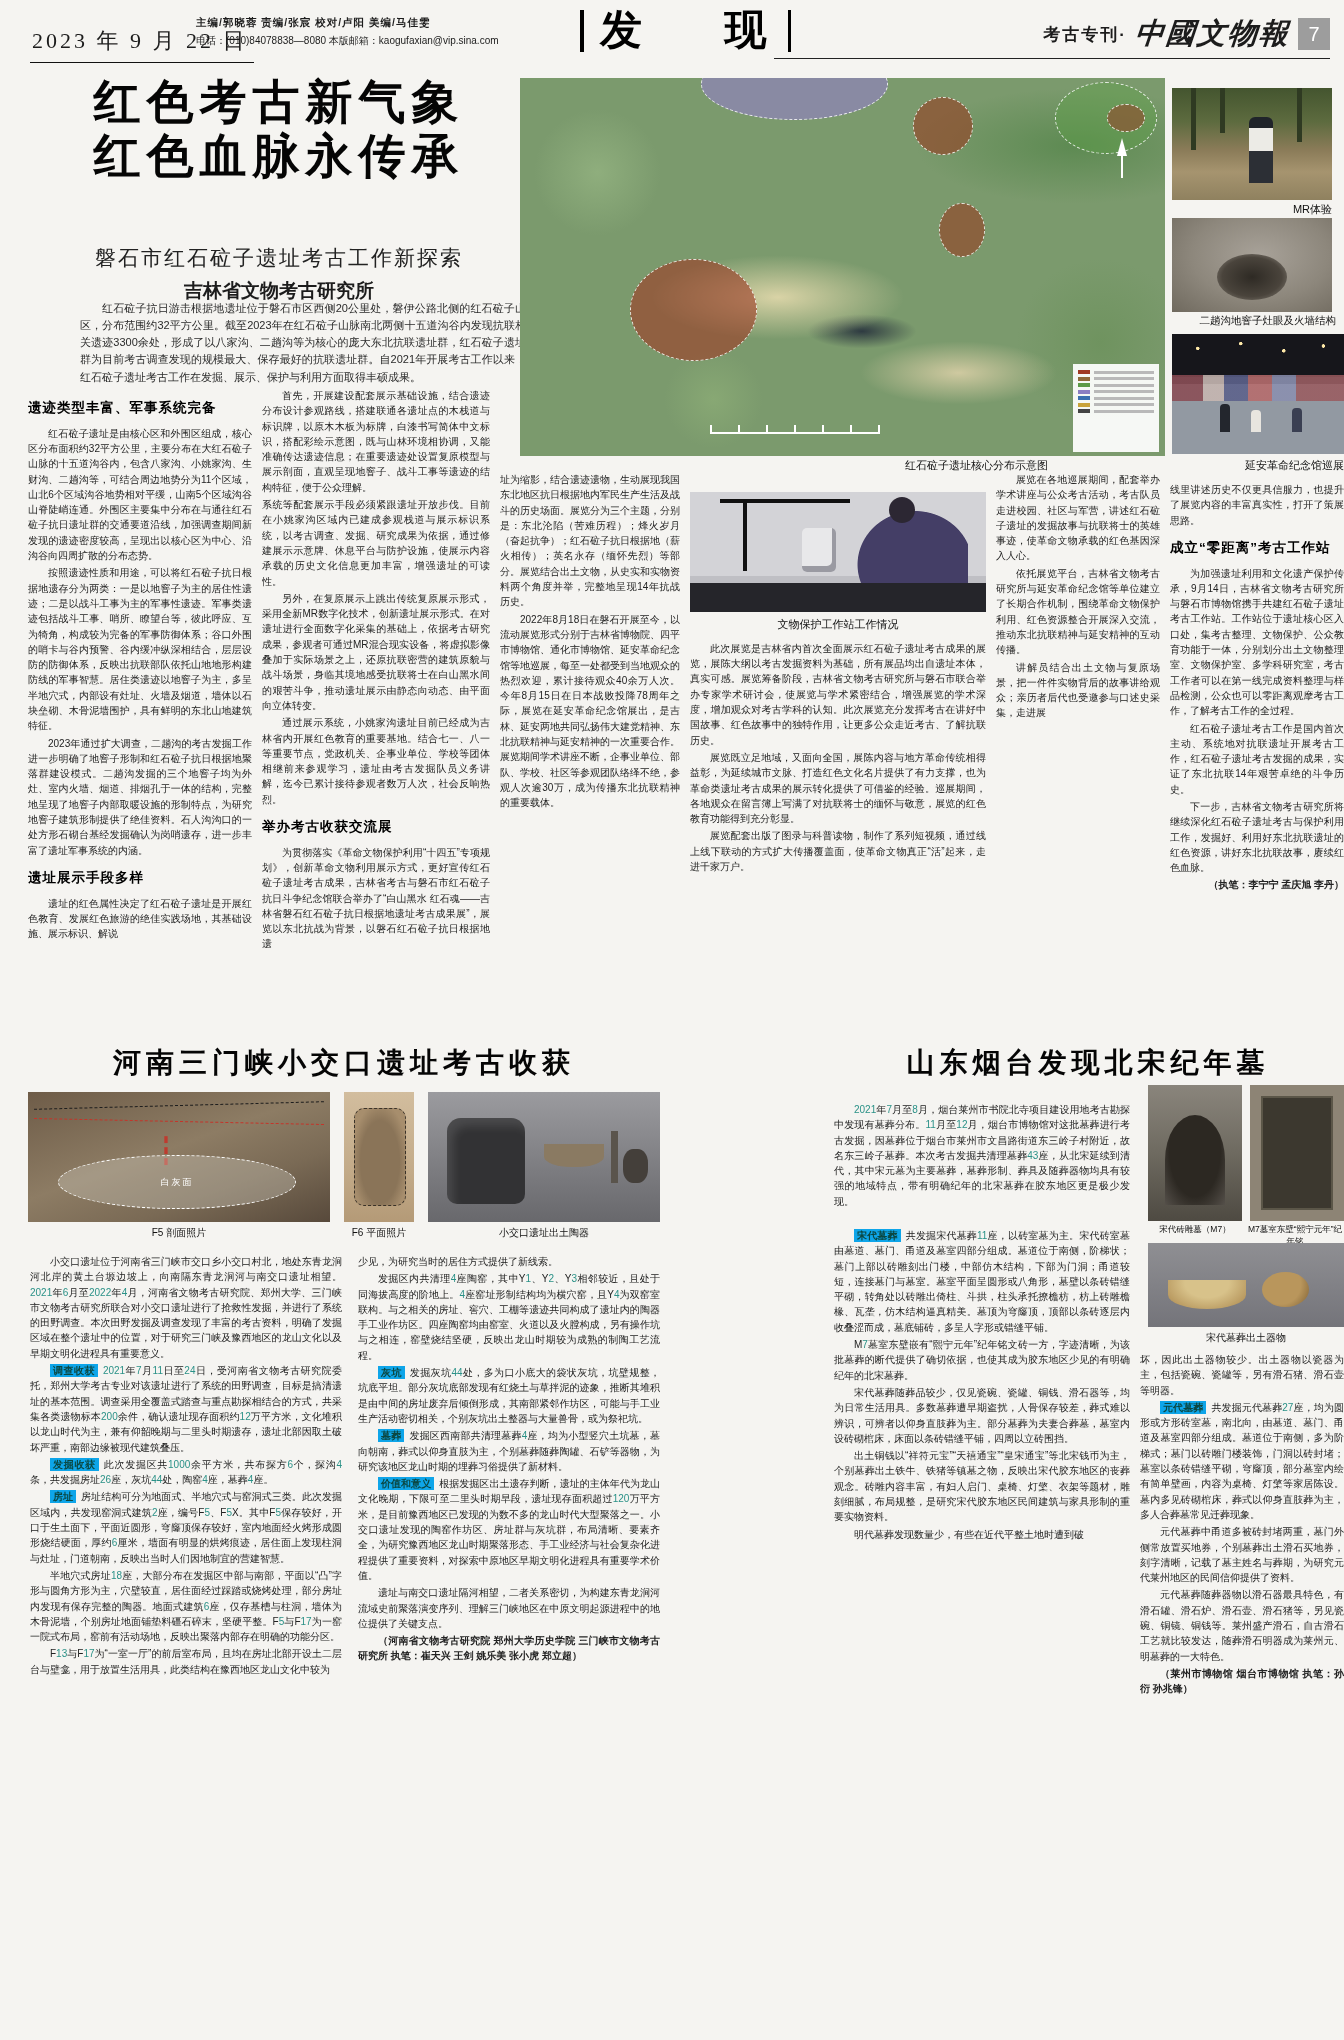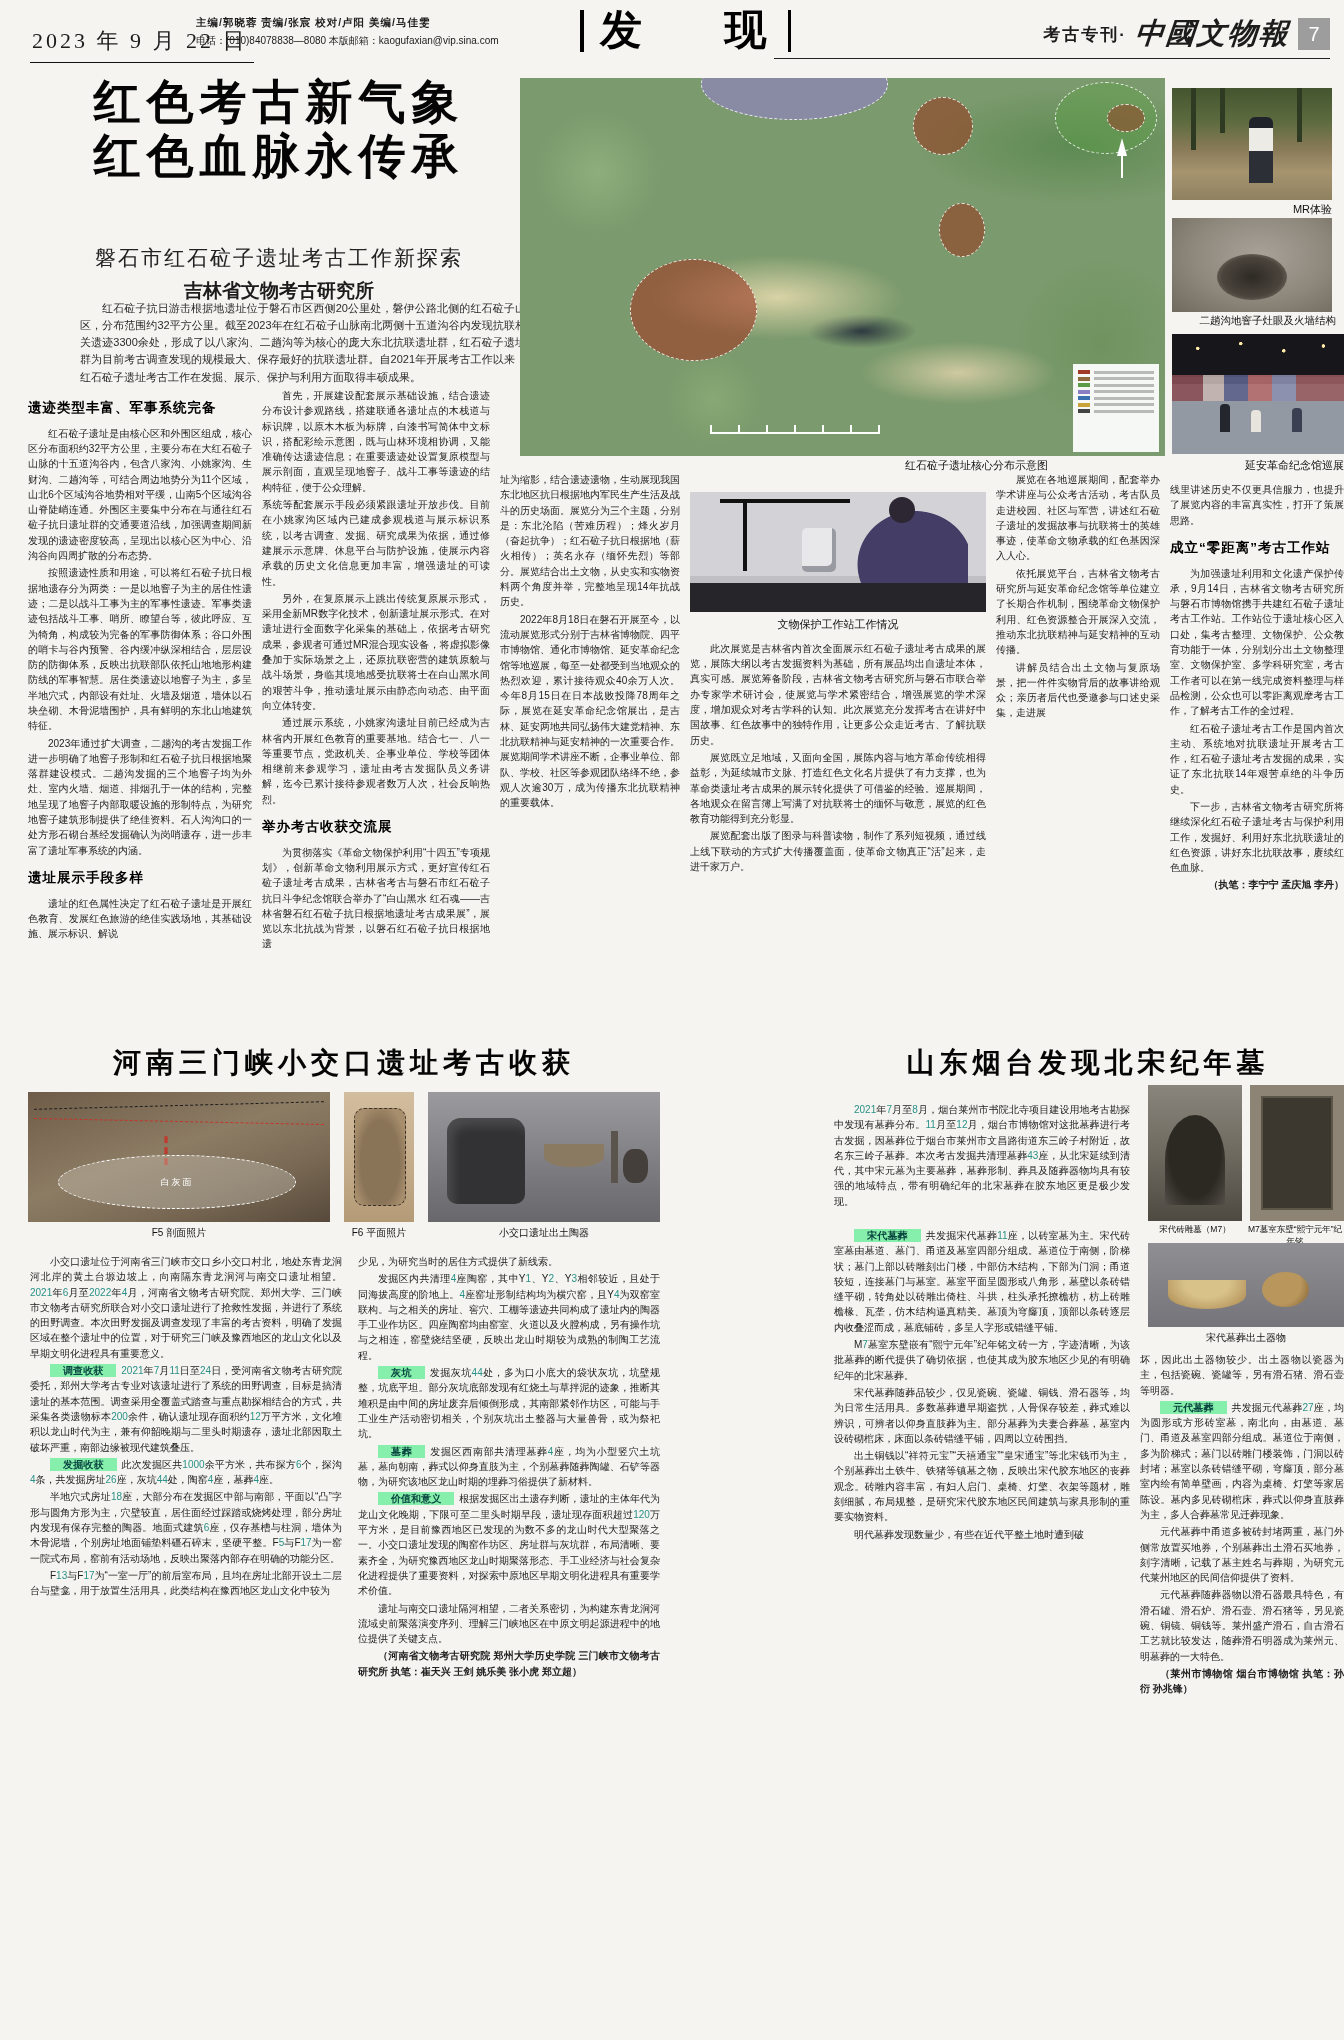--- a/index.html
+++ b/index.html
@@ -96,21 +96,21 @@
   .ph-lab .desk{position:absolute;left:0;bottom:0;width:100%;height:24%;background:#25252a;}
   .ph-lab .arm{position:absolute;left:10%;top:6%;width:44%;height:4px;background:#111;}
   .ph-lab .arm2{position:absolute;left:18%;top:6%;width:4px;height:60%;background:#111;}
   .ph-lab .scope{position:absolute;left:38%;top:30%;width:34px;height:44px;background:#e8e8ea;border-radius:5px;box-shadow:inset -4px -6px 0 #9a9aa2;}
   .ph-lab .person{position:absolute;right:6%;top:10%;width:40%;height:84%;
       background:radial-gradient(ellipse at 55% 60%, #443e66 0 62%, rgba(68,62,102,0) 63%);}
   .ph-lab .head{position:absolute;right:24%;top:4%;width:26px;height:26px;border-radius:50%;background:#2c2733;}
   
   .b-headline{font-family:Liberation Serif, serif;font-weight:900;font-size:28px;
               letter-spacing:5px;text-align:center;color:#050505;}
-  .chip{display:inline;background:#86efac;color:#0b4741;font-weight:bold;padding:1px 13px;margin-right:5px;font-size:10px;}
+  .chip{display:inline;background:#0ea5e9;color:#0b4741;font-weight:bold;padding:1px 3px;margin-right:5px;font-size:10px;}
   .num{color:#2a9187;}
   .ph-f5{left:28px;top:1092px;width:302px;height:130px;
      background:linear-gradient(160deg,#6e5c48 0%,#8d7c64 45%,#7a6a55 70%,#57493b 100%);}
   .ph-f5 .topline{position:absolute;left:2%;top:10%;width:96%;border-top:1.5px dashed #1d1d1d;transform:rotate(-1.5deg);}
   .ph-f5 .redline{position:absolute;left:2%;top:22%;width:96%;border-top:1.5px dashed #c4352a;transform:rotate(1.2deg);}
   .ph-f5 .lime{position:absolute;left:10%;bottom:10%;width:78%;height:40%;border:1.5px dashed #fff;border-radius:50%;
      display:flex;align-items:center;justify-content:center;color:#fff;font-size:9px;letter-spacing:2px;
      background:rgba(210,205,195,.35);}
   .ph-f5 .redmark{position:absolute;left:44%;top:32%;color:#c4352a;font-size:9px;writing-mode:vertical-rl;letter-spacing:1px;opacity:.9;}
   .ph-f6{left:344px;top:1092px;width:70px;height:130px;
@@ -311,20 +311,21 @@
       <div class="pot pot-bowl"></div>
       <div class="pot pot-stem"></div>
       <div class="pot pot-small"></div>
     </div>
     <div class="abs cap cap-c" style="left:428px;top:1226px;width:232px;font-size:10px;">小交口遗址出土陶器</div>
 
     <div class="abs b-col" style="left:30px;top:1254px;width:312px;height:782px;">
       <p class="para"><span class="tint-digits">小交口遗址位于河南省三门峡市交口乡小交口村北，地处东青龙涧河北岸的黄土台塬边坡上，向南隔东青龙涧河与南交口遗址相望。<span class="num">2021</span>年<span class="num">6</span>月至<span class="num">2022</span>年<span class="num">4</span>月，河南省文物考古研究院、郑州大学、三门峡市文物考古研究所联合对小交口遗址进行了抢救性发掘，并进行了系统的田野调查。本次田野发掘及调查发现了丰富的考古资料，明确了发掘区域在整个遗址中的位置，对于研究三门峡及豫西地区的龙山文化以及早期文明化进程具有重要意义。</span></p>
       <p class="para"><span class="chip">调查收获</span><span class="tint-digits"><span class="num">2021</span>年<span class="num">7</span>月<span class="num">11</span>日至<span class="num">24</span>日，受河南省文物考古研究院委托，郑州大学考古专业对该遗址进行了系统的田野调查，目标是搞清遗址的基本范围。调查采用全覆盖式踏查与重点勘探相结合的方式，共采集各类遗物标本<span class="num">200</span>余件，确认遗址现存面积约<span class="num">12</span>万平方米，文化堆积以龙山时代为主，兼有仰韶晚期与二里头时期遗存，遗址北部因取土破坏严重，南部边缘被现代建筑叠压。</span></p>
       <p class="para"><span class="chip">发掘收获</span><span class="tint-digits">此次发掘区共<span class="num">1000</span>余平方米，共布探方<span class="num">6</span>个，探沟<span class="num">4</span>条，共发掘房址<span class="num">26</span>座，灰坑<span class="num">44</span>处，陶窑<span class="num">4</span>座，墓葬<span class="num">4</span>座。</span></p>
+      <p class="para"><span class="chip">房址</span><span class="tint-digits">房址结构可分为地面式、半地穴式与窑洞式三类。此次发掘区域内，共发现窑洞式建筑<span class="num">2</span>座，编号F<span class="num">5</span>、F<span class="num">5</span>X。其中F<span class="num">5</span>保存较好，开口于生土面下，平面近圆形，穹窿顶保存较好，室内地面经火烤形成圆形烧结硬面，厚约<span class="num">6</span>厘米，墙面有明显的烘烤痕迹，居住面上发现柱洞与灶址，门道朝南，反映出当时人们因地制宜的营建智慧。</span></p>
       <p class="para"><span class="tint-digits">半地穴式房址<span class="num">18</span>座，大部分布在发掘区中部与南部，平面以“凸”字形与圆角方形为主，穴壁较直，居住面经过踩踏或烧烤处理，部分房址内发现有保存完整的陶器。地面式建筑<span class="num">6</span>座，仅存基槽与柱洞，墙体为木骨泥墙，个别房址地面铺垫料礓石碎末，坚硬平整。F<span class="num">5</span>与F<span class="num">17</span>为一窑一院式布局，窑前有活动场地，反映出聚落内部存在明确的功能分区。</span></p>
       <p class="para"><span class="tint-digits">F<span class="num">13</span>与F<span class="num">17</span>为“一室一厅”的前后室布局，且均在房址北部开设土二层台与壁龛，用于放置生活用具，此类结构在豫西地区龙山文化中较为</span></p>
     </div>
 
     <div class="abs b-col" style="left:358px;top:1254px;width:302px;height:782px;">
       <p class="para cont"><span class="tint-digits">少见，为研究当时的居住方式提供了新线索。</span></p>
       <p class="para"><span class="tint-digits">发掘区内共清理<span class="num">4</span>座陶窑，其中Y<span class="num">1</span>、Y<span class="num">2</span>、Y<span class="num">3</span>相邻较近，且处于同海拔高度的阶地上。<span class="num">4</span>座窑址形制结构均为横穴窑，且Y<span class="num">4</span>为双窑室联构。与之相关的房址、窖穴、工棚等遗迹共同构成了遗址内的陶器手工业作坊区。四座陶窑均由窑室、火道以及火膛构成，另有操作坑与之相连，窑壁烧结坚硬，反映出龙山时期较为成熟的制陶工艺流程。</span></p>
       <p class="para"><span class="chip">灰坑</span><span class="tint-digits">发掘灰坑<span class="num">44</span>处，多为口小底大的袋状灰坑，坑壁规整，坑底平坦。部分灰坑底部发现有红烧土与草拌泥的迹象，推断其堆积是由中间的房址废弃后倾倒形成，其南部紧邻作坊区，可能与手工业生产活动密切相关，个别灰坑出土整器与大量兽骨，或为祭祀坑。</span></p>
       <p class="para"><span class="chip">墓葬</span><span class="tint-digits">发掘区西南部共清理墓葬<span class="num">4</span>座，均为小型竖穴土坑墓，墓向朝南，葬式以仰身直肢为主，个别墓葬随葬陶罐、石铲等器物，为研究该地区龙山时期的埋葬习俗提供了新材料。</span></p>
       <p class="para"><span class="chip">价值和意义</span><span class="tint-digits">根据发掘区出土遗存判断，遗址的主体年代为龙山文化晚期，下限可至二里头时期早段，遗址现存面积超过<span class="num">120</span>万平方米，是目前豫西地区已发现的为数不多的龙山时代大型聚落之一。小交口遗址发现的陶窑作坊区、房址群与灰坑群，布局清晰、要素齐全，为研究豫西地区龙山时期聚落形态、手工业经济与社会复杂化进程提供了重要资料，对探索中原地区早期文明化进程具有重要学术价值。</span></p>

